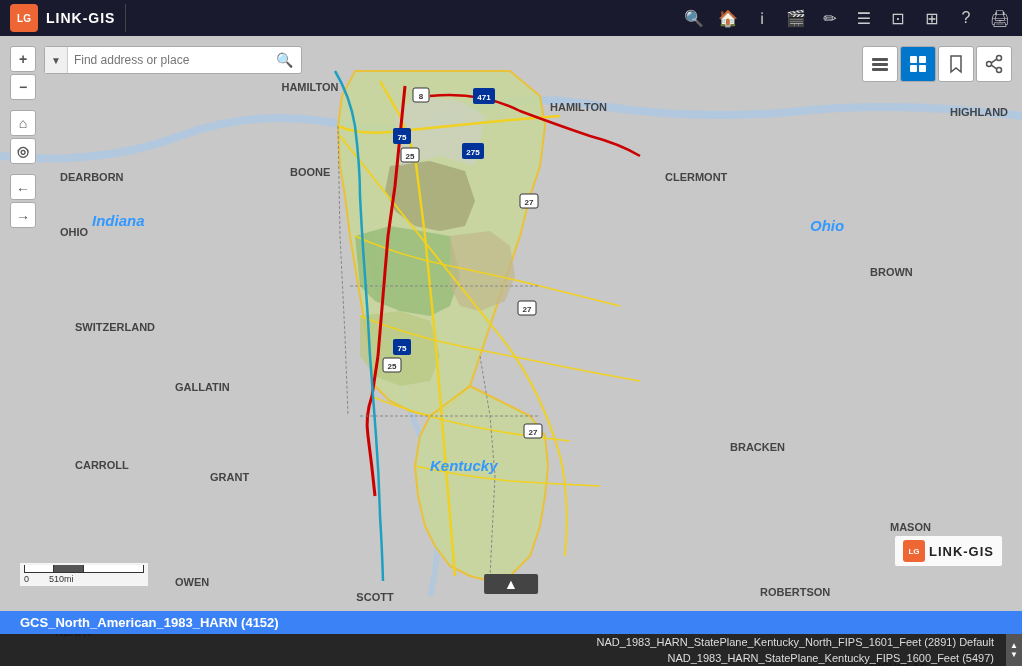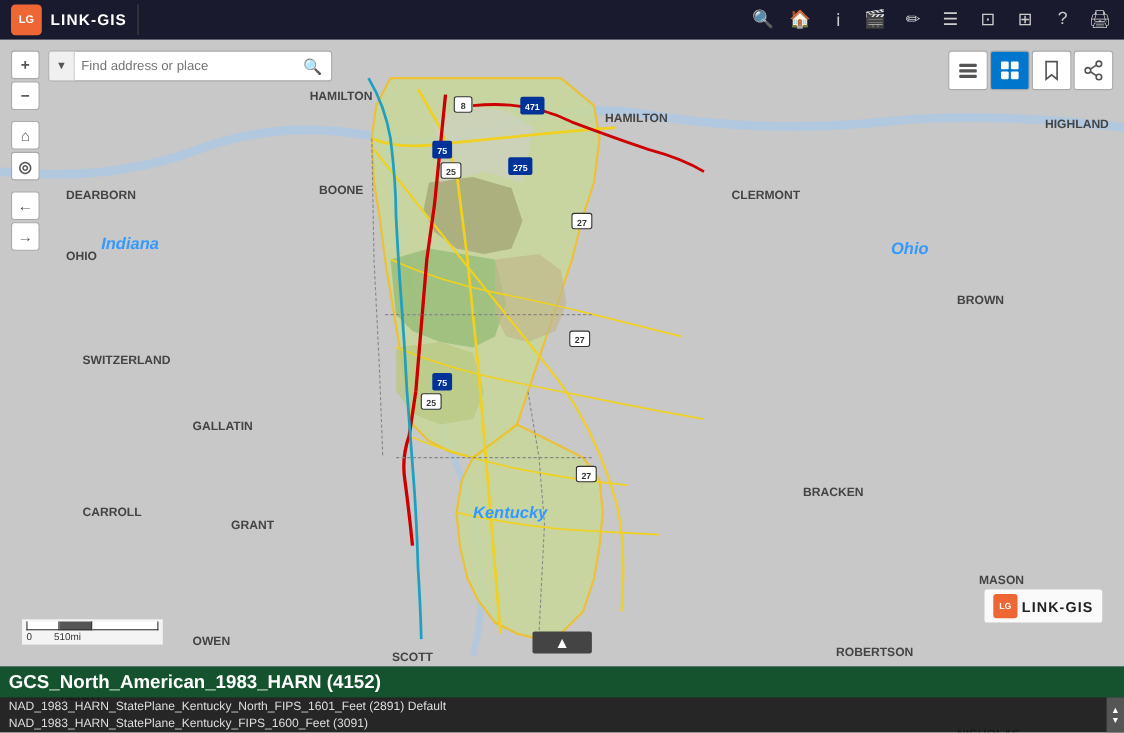--- a/index.html
+++ b/index.html
@@ -87,21 +87,21 @@
       position: absolute; bottom: 80px; left: 20px; z-index: 50;
       background: rgba(255,255,255,0.8); padding: 2px 4px; font-size: 10px; color: #333;
     }
 
     
     #status-bar {
       position: absolute; bottom: 0; left: 0; right: 0; z-index: 100;
       background: rgba(20,20,20,0.9);
     }
     #status-title {
-      background: #14532d; color: white; padding: 4px 8px; font-size: 17px; font-weight: bold;
+      background: #3b82f6; color: white; padding: 4px 20px; font-size: 13px; font-weight: bold;
     }
     .status-item {
       color: #ddd; padding: 2px 8px; font-size: 11px; cursor: pointer;
     }
     #status-scroll {
       position: absolute; right: 0; bottom: 0; width: 16px;
       background: #555; cursor: pointer; display: flex;
       flex-direction: column; justify-content: center; align-items: center;
     }
 
@@ -305,23 +305,23 @@
   <div id="watermark">
     <div id="watermark-icon">LG</div>
     <span id="watermark-text">LINK-GIS</span>
   </div>
 
   <button id="expand-btn">▲</button>
 
   <div id="status-bar" style="position:absolute; bottom:0; left:0; right:0; z-index:100;">
     <div id="status-title">GCS_North_American_1983_HARN (4152)</div>
     <div style="display:flex; position:relative; padding-right:20px;">
-      <div style="flex:1;">
+      <div style="flex:1;text-align:right;">
         <div class="status-item">NAD_1983_HARN_StatePlane_Kentucky_North_FIPS_1601_Feet (2891) Default</div>
-        <div class="status-item">NAD_1983_HARN_StatePlane_Kentucky_FIPS_1600_Feet (3091)</div>
+        <div class="status-item">NAD_1983_HARN_StatePlane_Kentucky_FIPS_1600_Feet (5497)</div>
       </div>
       <div id="status-scroll" style="position:absolute; right:0; top:0; bottom:0; width:16px; background:#555; display:flex; flex-direction:column; justify-content:center; align-items:center;">
         <div style="color:white; font-size:8px;">▲</div>
         <div style="color:white; font-size:8px;">▼</div>
       </div>
     </div>
   </div>
 
 </div>
 

